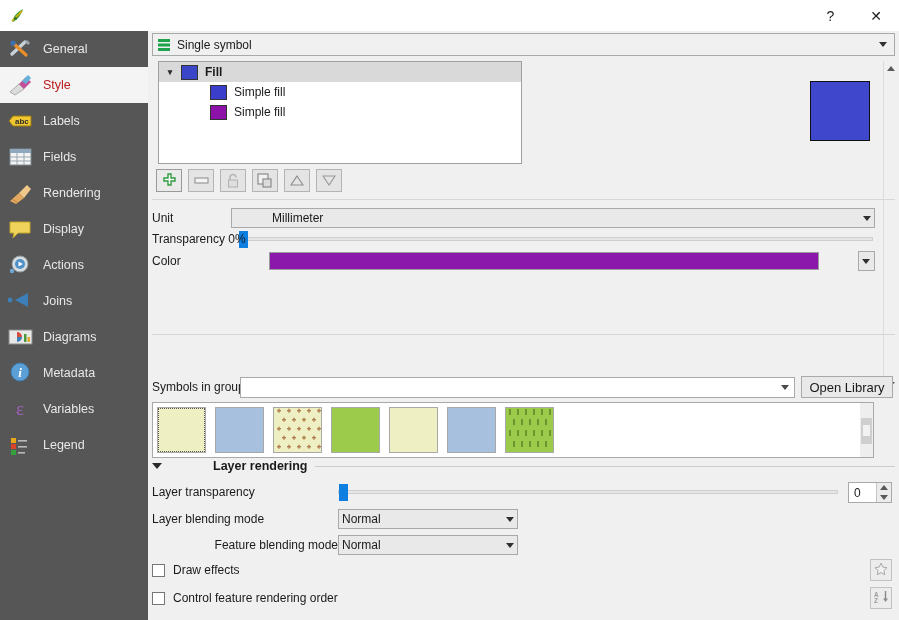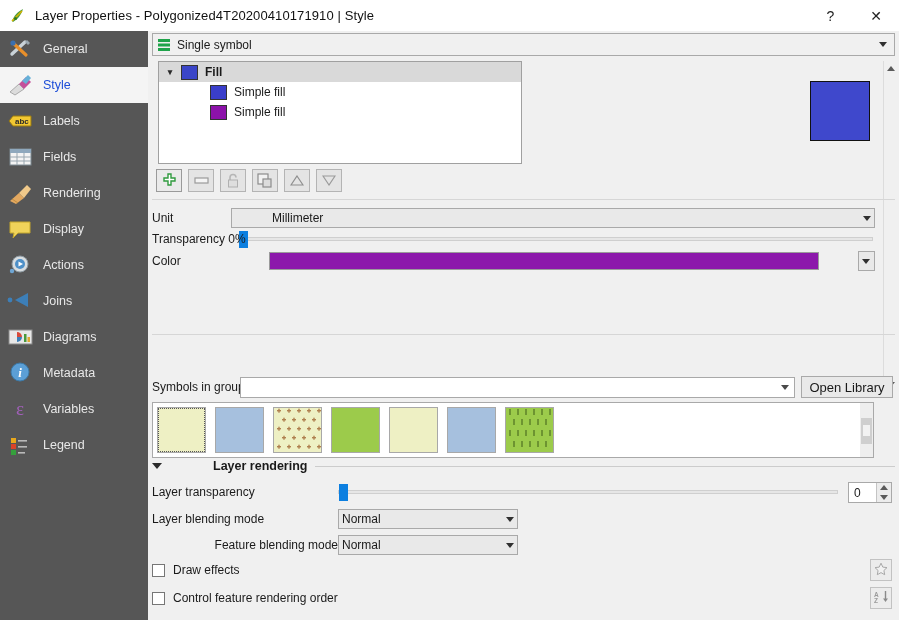--- a/index.html
+++ b/index.html
@@ -30,21 +30,21 @@
 
   
   .sidebar {
     position: absolute; top: 31px; left: 0; width: 148px; height: 589px;
     background: #565656;
   }
   .side-item {
     height: 36px; display: flex; align-items: center; padding-left: 6px;
     color: #e8e8e8; font-size: 12.5px;
   }
-  .side-item.active { background: #f4f4f4; color: #1d4ed8; }
+  .side-item.active { background: #f4f4f4; color: #b91c1c; }
   .side-ico { width: 30px; height: 26px; margin-right: 7px; position: relative; flex: 0 0 30px; }
   .side-label { white-space: nowrap; }
 
   
   .main {
     position: absolute; top: 31px; left: 148px; width: 751px; height: 589px;
     background: #f0f0f0;
   }
 
   
@@ -175,21 +175,20 @@
 <body>
 
 <div class="titlebar">
   <span class="title-icon">
     <svg width="18" height="18" viewBox="0 0 18 18">
       <path d="M3 14 C5 9 8 5 14 2 C12 8 9 12 4 15 Z" fill="#4a9a3a"></path>
       <path d="M3 14 C6 11 9 8 13 4" stroke="#d8b400" stroke-width="1.6" fill="none"></path>
       <circle cx="6.5" cy="11.5" r="1.6" fill="#2f7a22"></circle>
     </svg>
   </span>
-  <span class="title-text">Layer Properties - Polygonized4T20200410171910 | Style</span>
   <span class="tb-buttons">
     <span class="tb-btn">?</span>
     <span class="tb-btn close">✕</span>
   </span>
 </div>
 
 <div class="sidebar">
 
   <div class="side-item">
     <span class="side-ico">

